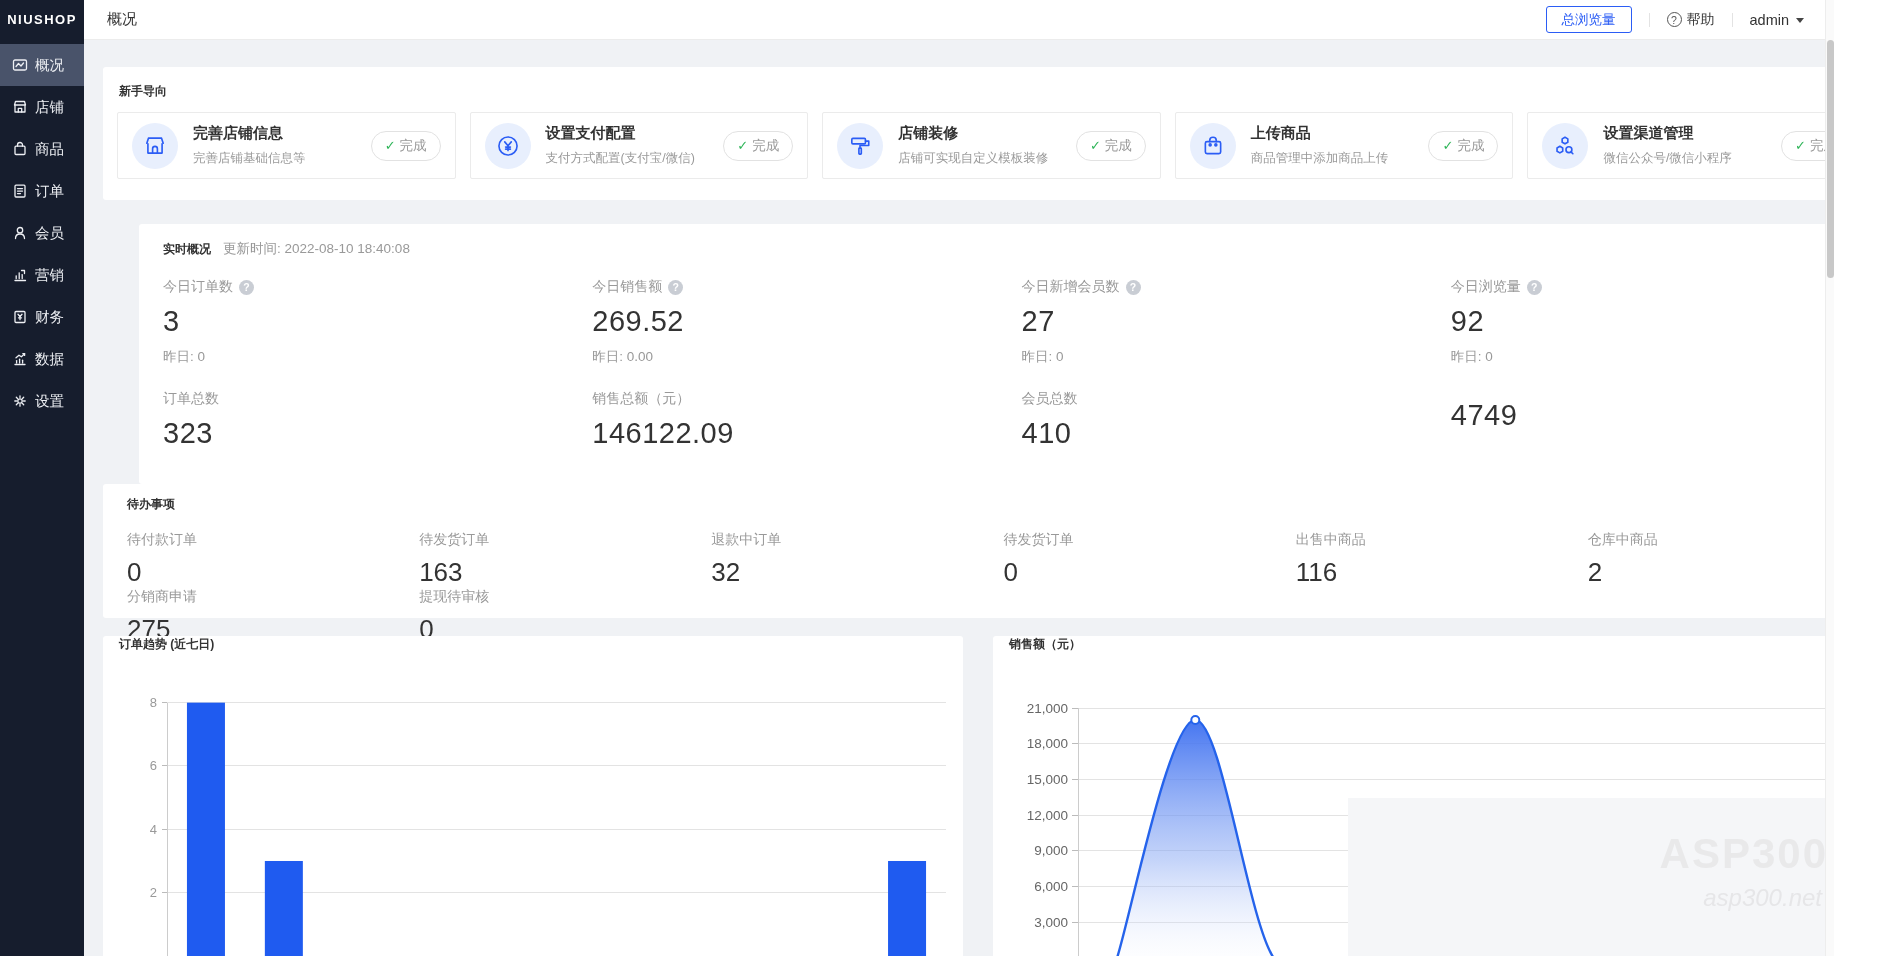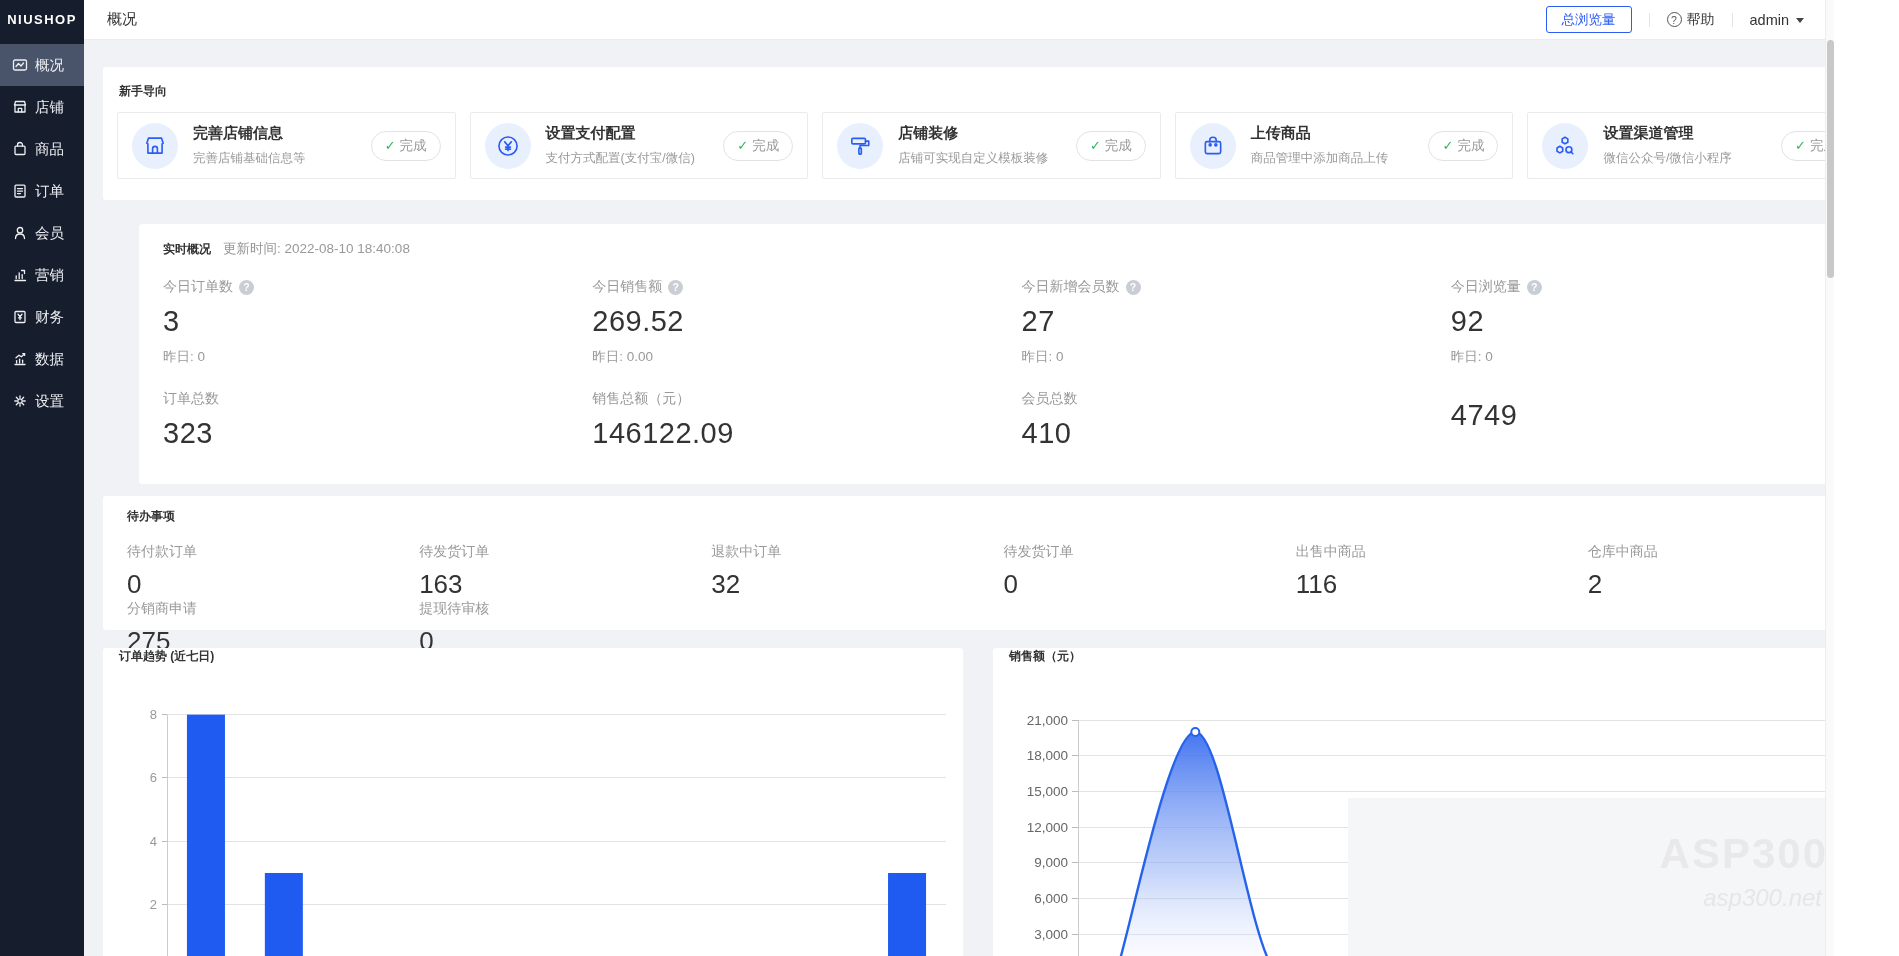--- a/index.html
+++ b/index.html
@@ -51,21 +51,21 @@
   .rt-head { display:flex; align-items:baseline; }
   .update { font-size:13.5px; color:#999; margin-left:12px; }
   .stat-grid4 { display:grid; grid-template-columns:repeat(4,1fr); margin-top:20px; }
   .stat-grid4.totals { margin-top:24px; }
   .slabel { font-size:14px; color:#999; display:flex; align-items:center; }
   .q { width:15px; height:15px; border-radius:50%; background:#c9cdd4; color:#fff; font-size:10.5px; display:inline-flex; align-items:center; justify-content:center; margin-left:6px; font-weight:bold; }
   .sval { font-size:29px; color:#333; margin-top:9px; letter-spacing:0.5px; }
   .ssub { font-size:13.5px; color:#999; margin-top:10px; }
 
   
-  .todo-card { margin-top:12px; height:134px; padding:12px 0 0 24px; }
+  .todo-card { height:134px; padding:12px 0 0 24px; }
   .todo-grid { display:grid; grid-template-columns:repeat(6,1fr); margin-top:18px; }
   .tval { font-size:26px; color:#333; margin-top:8px; }
 
   
   .charts-row { margin-top:18px; display:flex; gap:30px; }
   .chart-card { height:400px; overflow:hidden; }
   .chart-card .card-title { position:absolute; left:16px; top:0; }
   .chart-card.left { width:860px; }
   .chart-card.right { width:887px; }
   .chart-card svg { position:absolute; left:0; top:0; }

